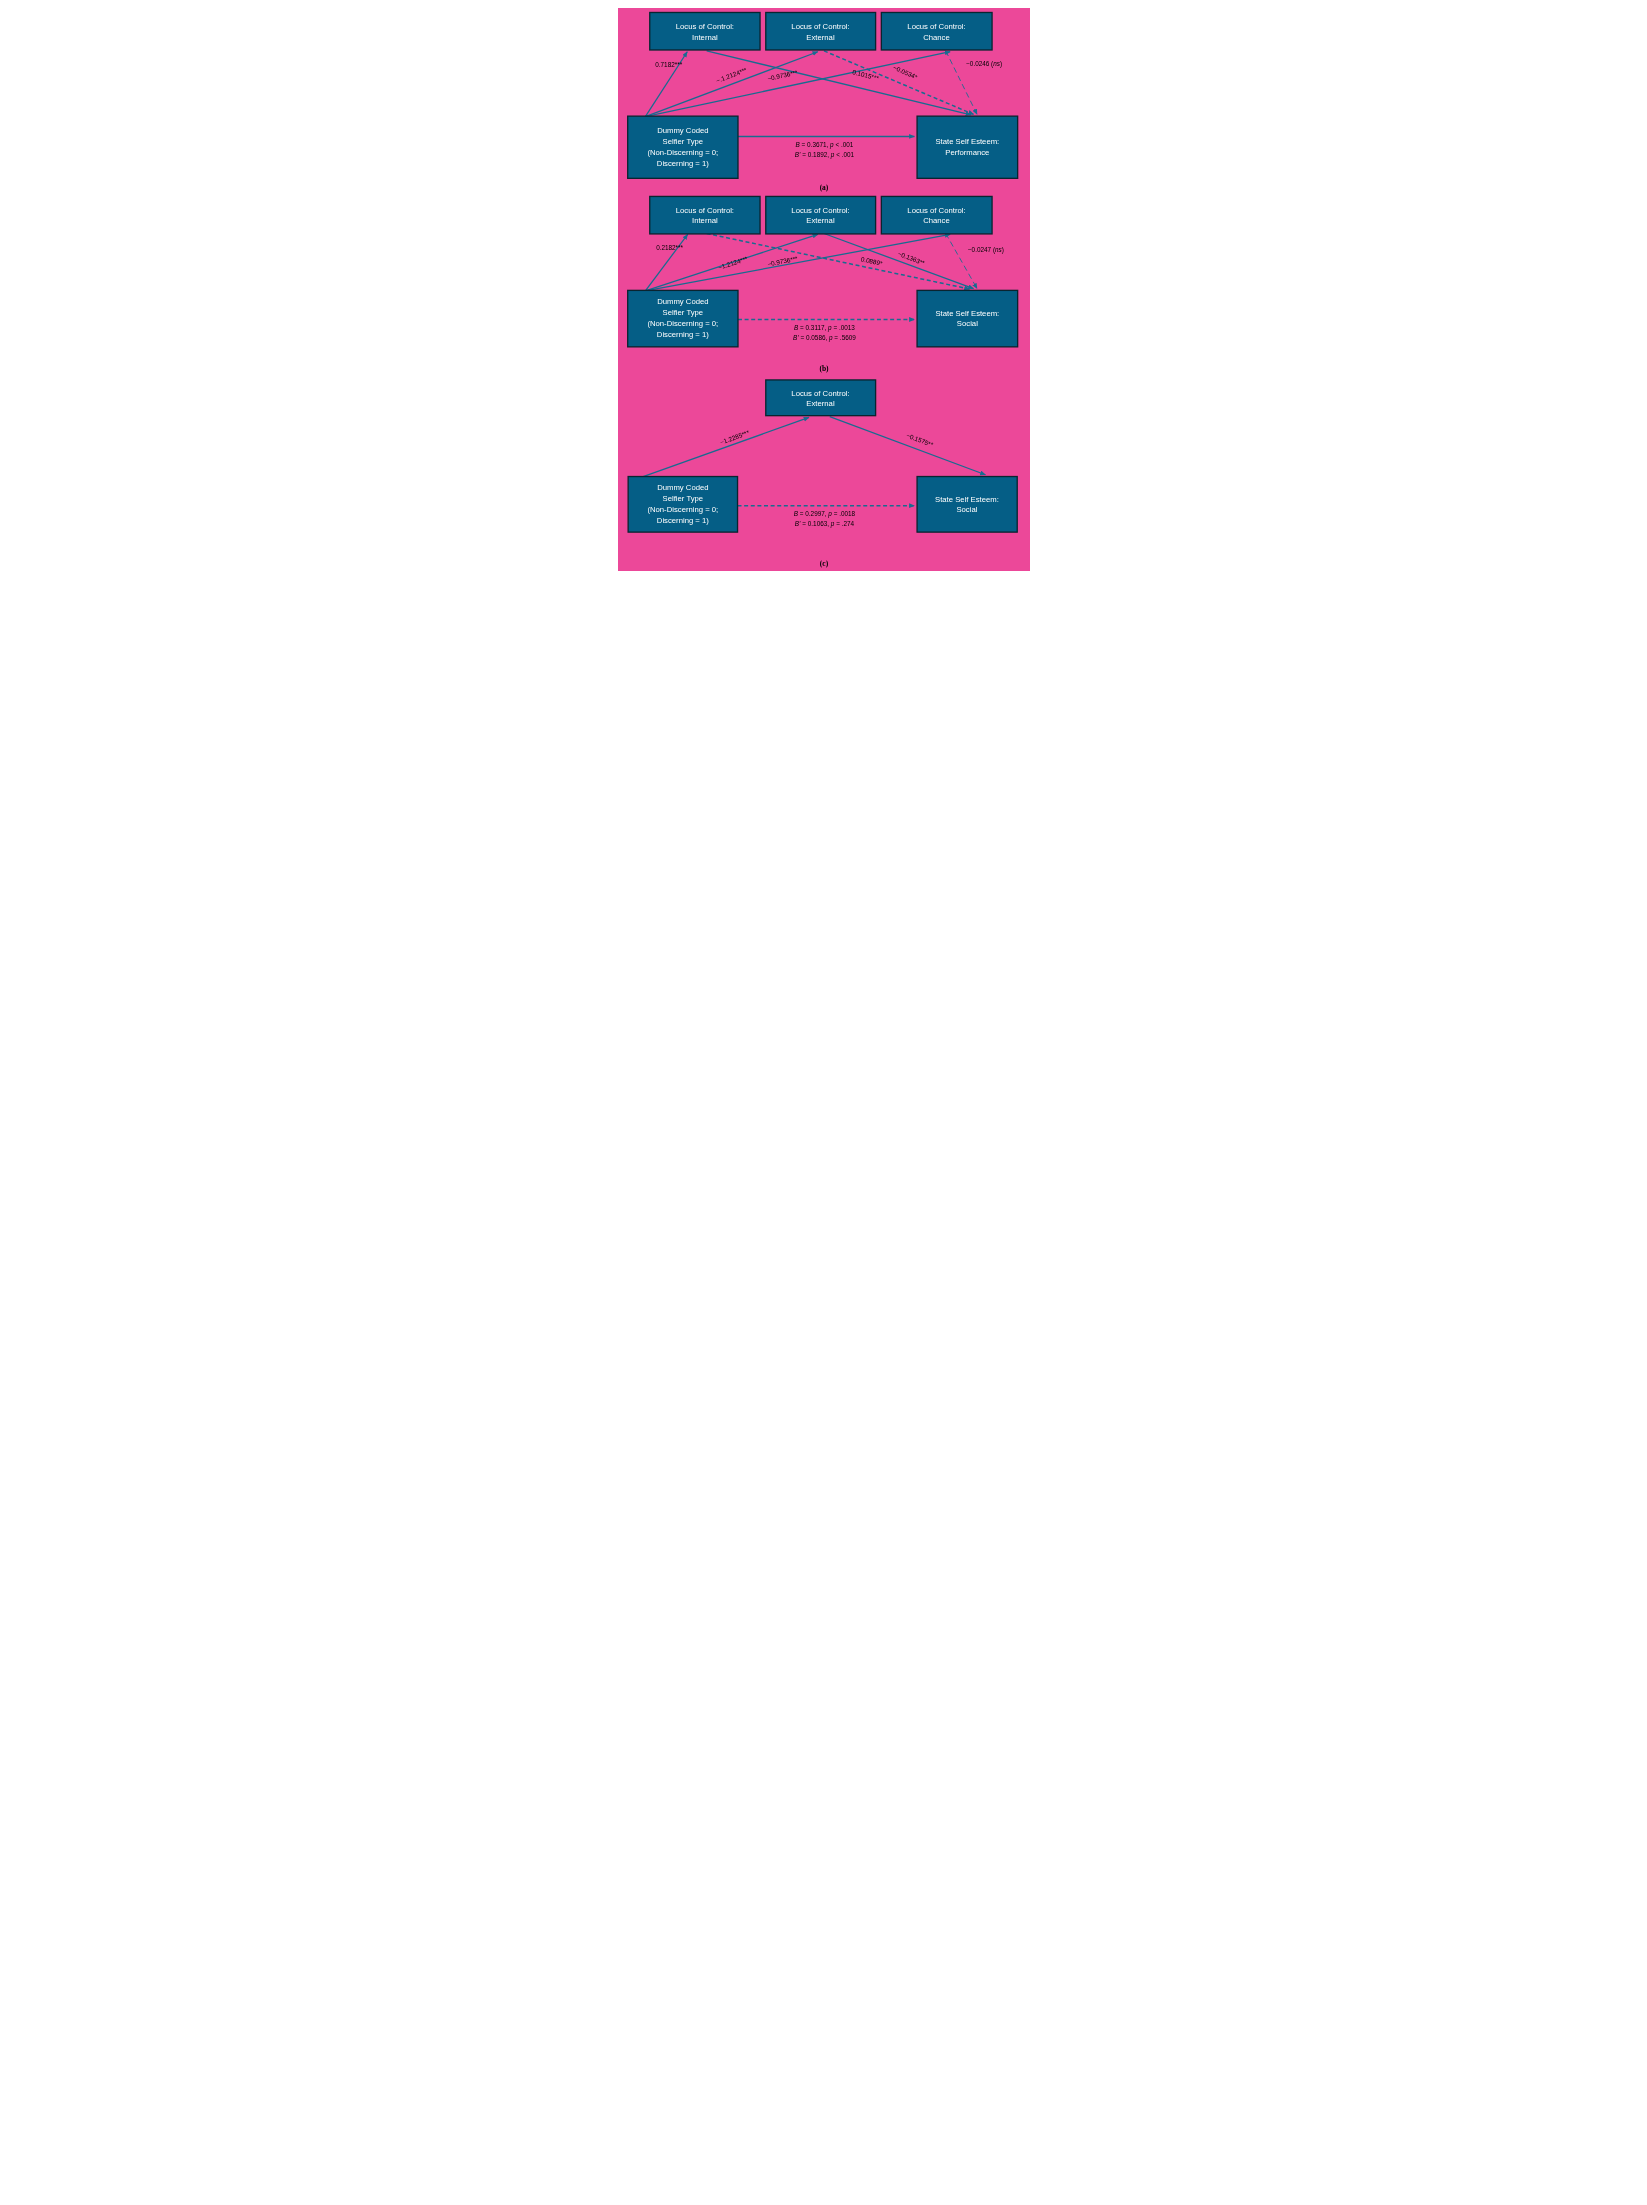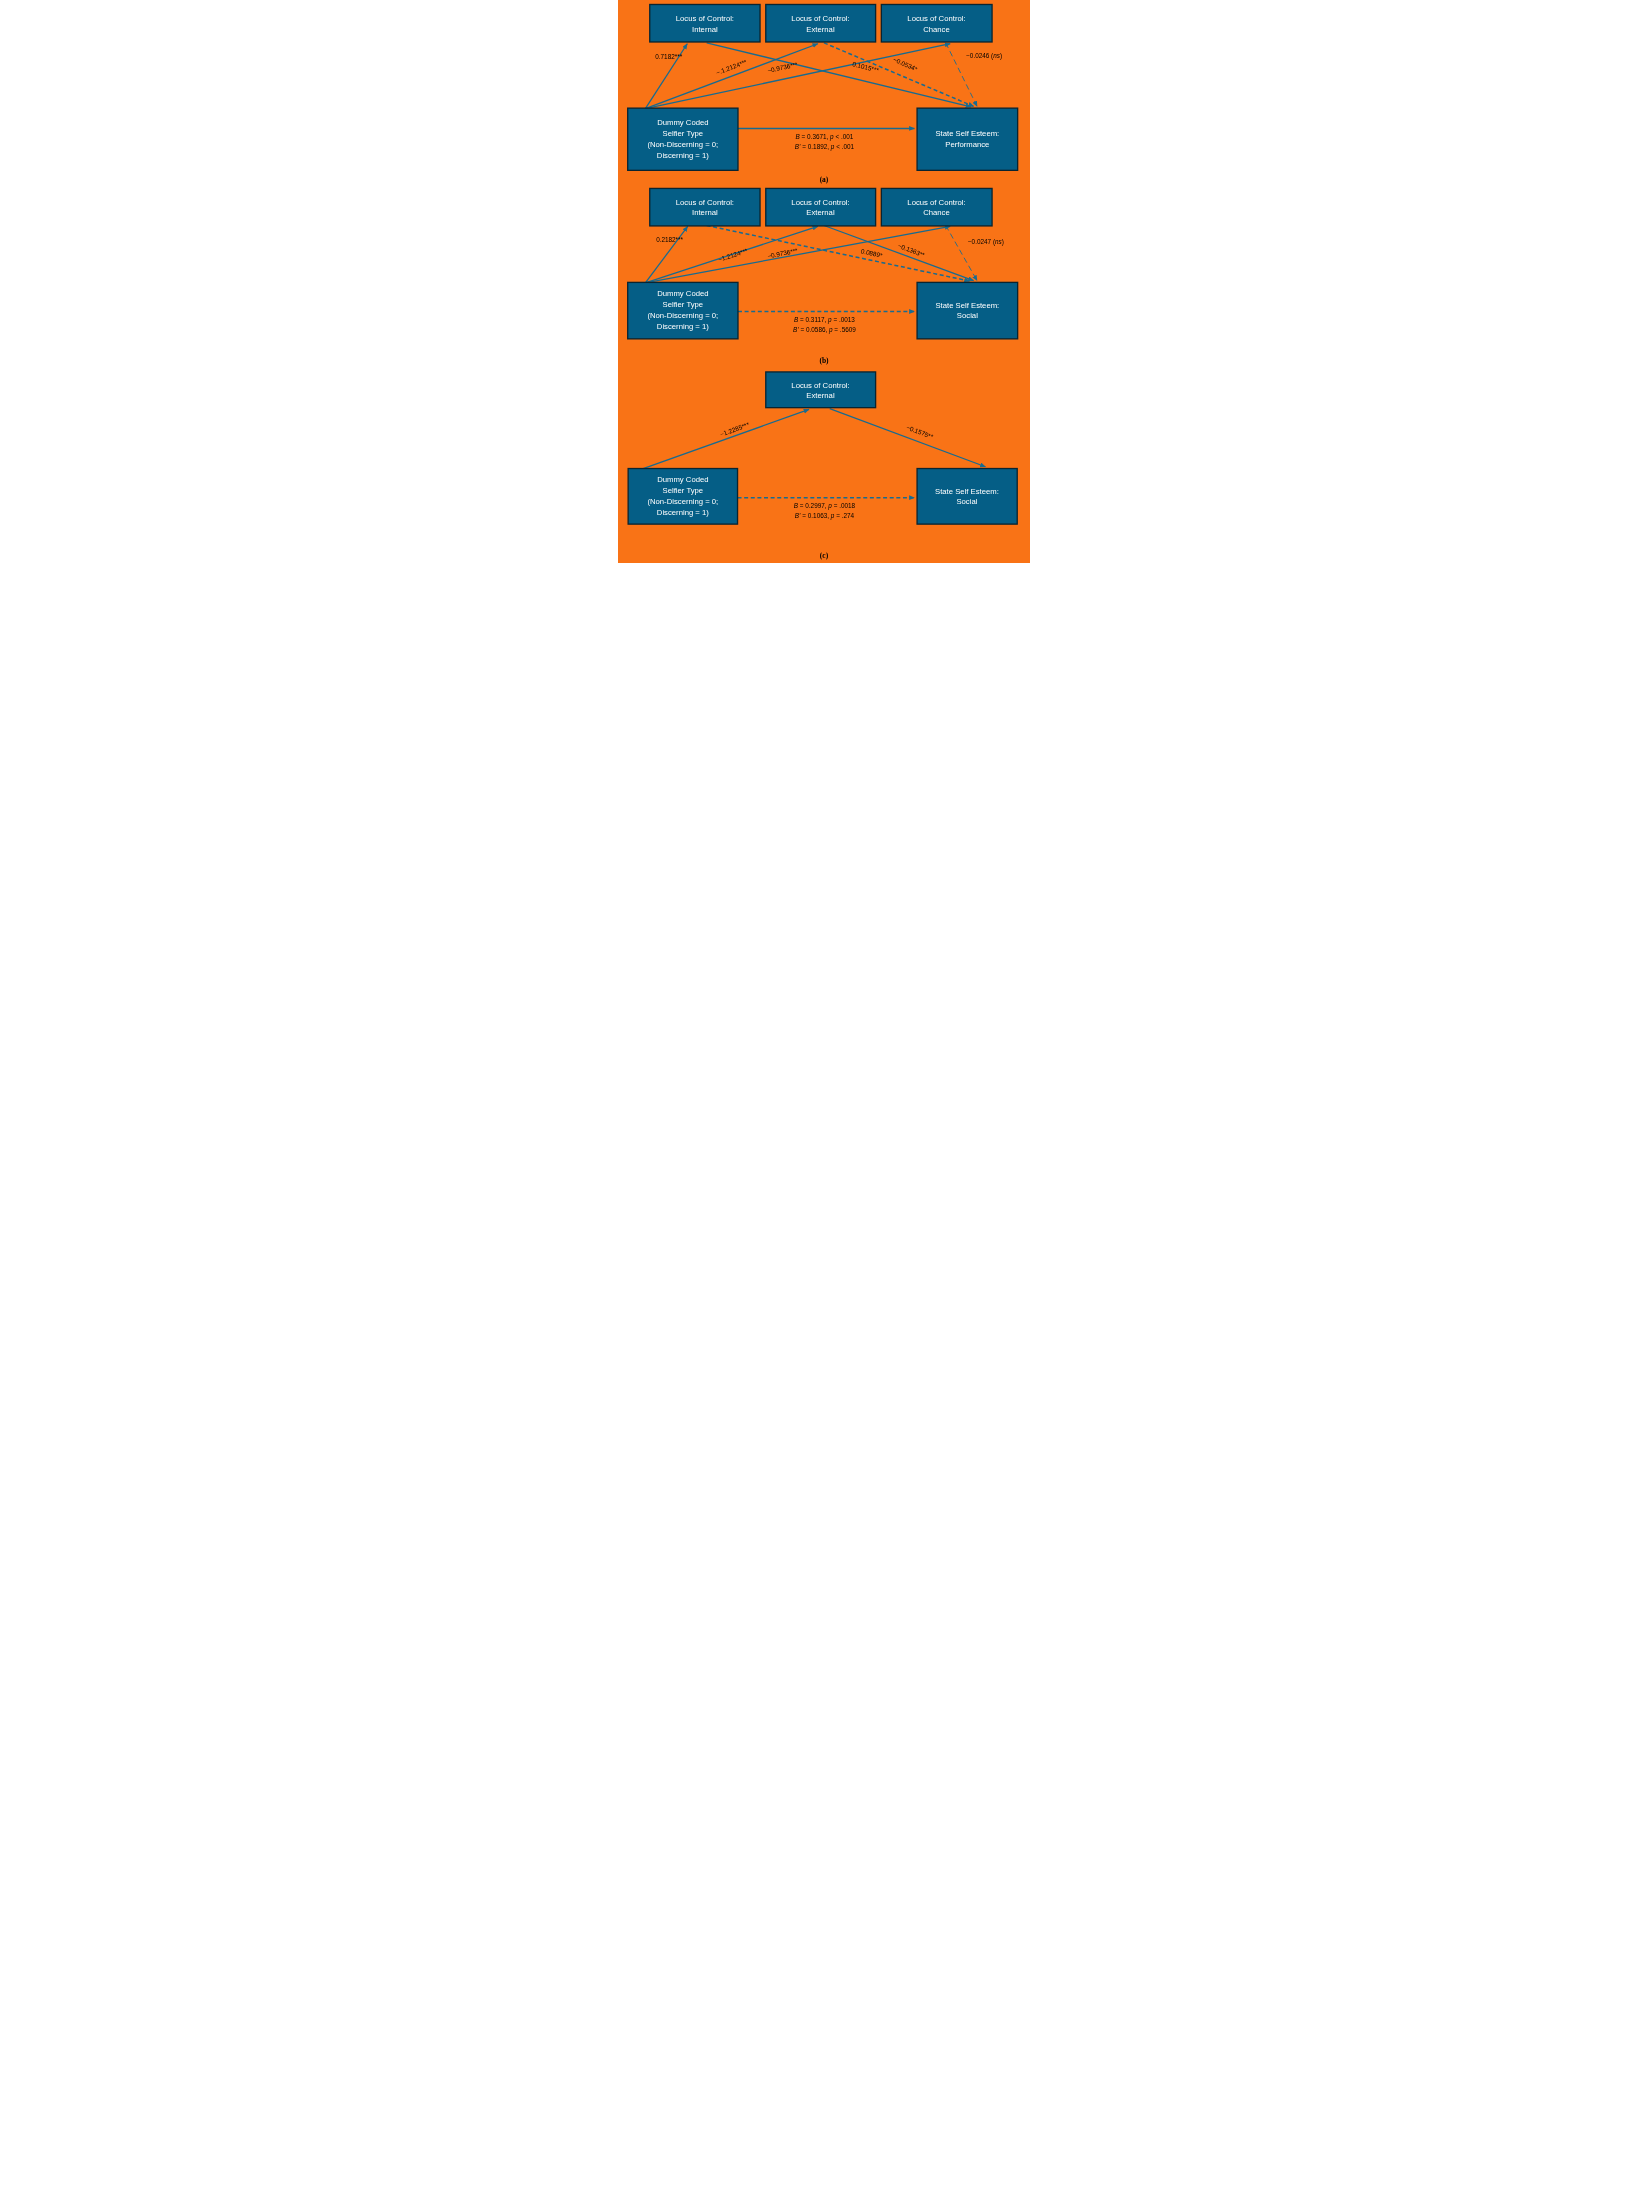--- a/index.html
+++ b/index.html
@@ -1,16 +1,16 @@
 <!DOCTYPE html>
 <html style="--box_fill: #055E86; --box_border: #0A2430; --box_text: #FFFFFF; --arrow: #186B90; --label_text: #000000;font-size:7px"><head>
 <meta charset="utf-8">
 <style>
   html,body{margin:0;padding:0;background:#ffffff;}
-  .figure-wrap{width:412px;margin:0 auto;background:#f97316;}
+  .figure-wrap{width:412px;margin:8px auto;background:#ec4899;}
   svg{display:block;}
   .node{fill:var(--box_fill,#055E86);stroke:var(--box_border,#0A2430);stroke-width:3px;}
   .boxtext{fill:var(--box_text,#ffffff);font-family:"Liberation Sans",sans-serif;font-size:17.5px;text-anchor:middle;}
   .pathlabel{fill:var(--label_text,#000000);font-family:"Liberation Sans",sans-serif;font-size:14.5px;text-anchor:middle;}
   .statlabel{fill:var(--label_text,#000000);font-family:"Liberation Sans",sans-serif;font-size:14.5px;text-anchor:middle;}
   .statlabel .it{font-style:italic;}
   .nslabel .it{font-style:italic;}
   .caption{fill:var(--label_text,#000000);font-family:"Liberation Serif",serif;font-size:17px;font-weight:600;text-anchor:middle;}
   .arrow-solid{stroke:var(--arrow,#186B90);stroke-width:2.9;fill:none;}
   .arrow-solid-direct{stroke:var(--arrow,#186B90);stroke-width:3.2;fill:none;}

